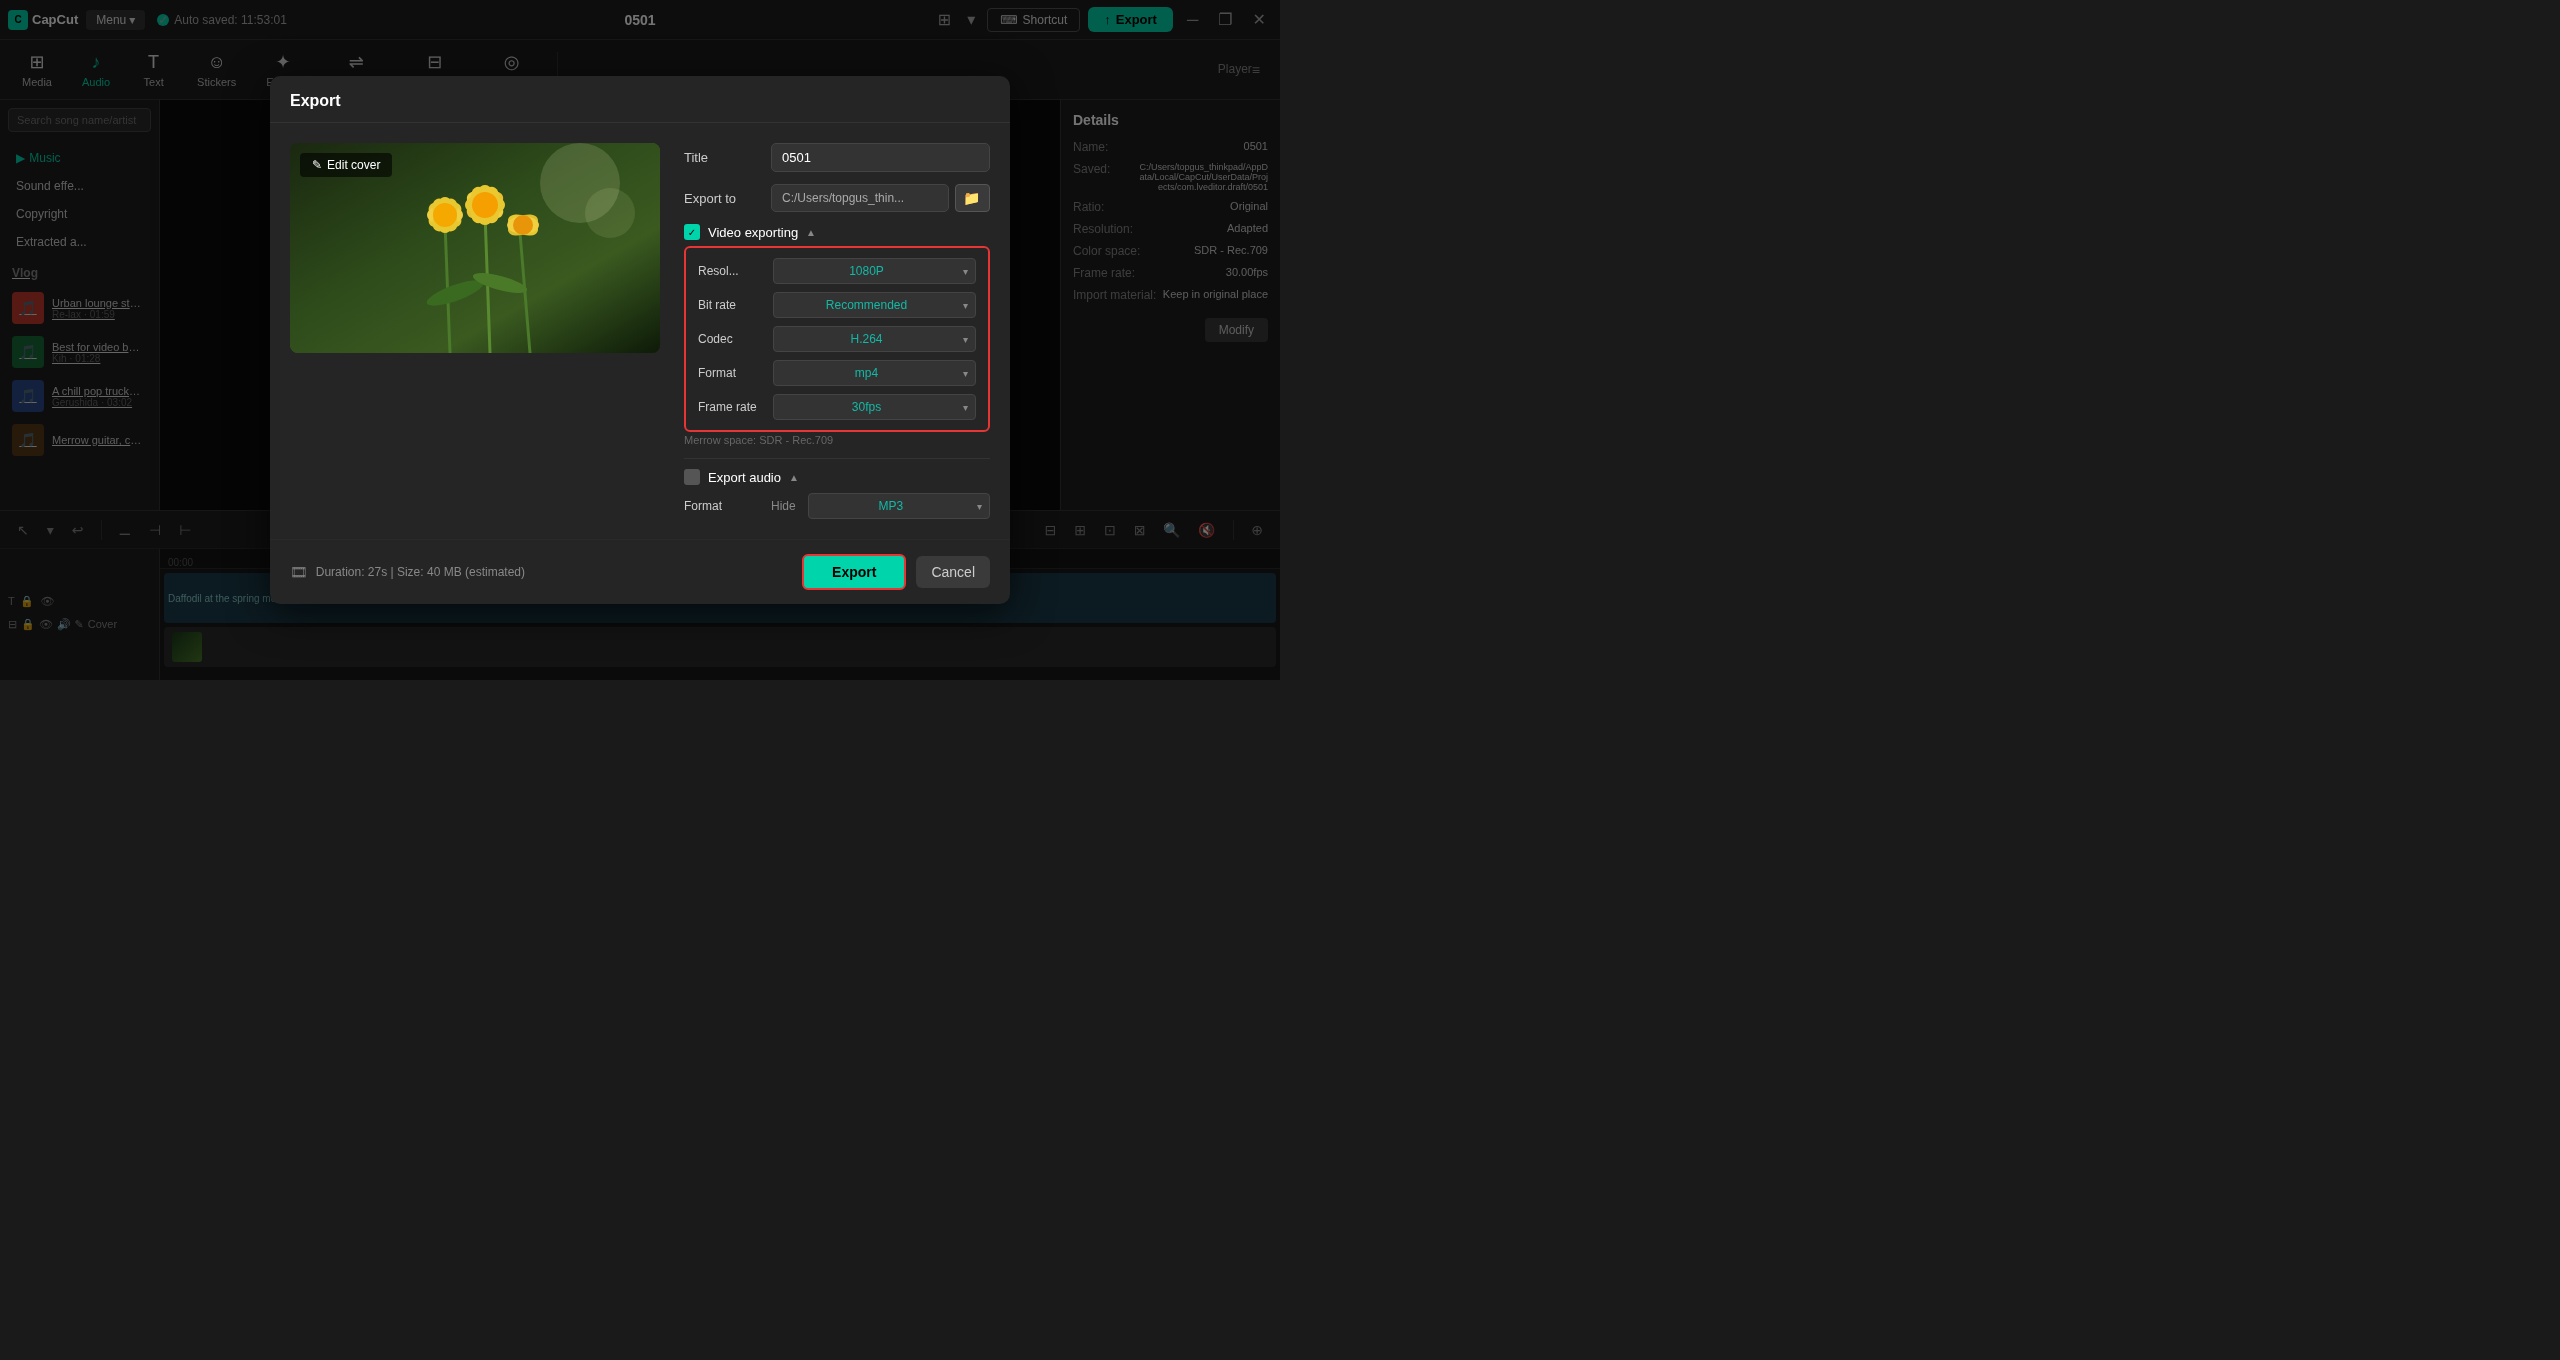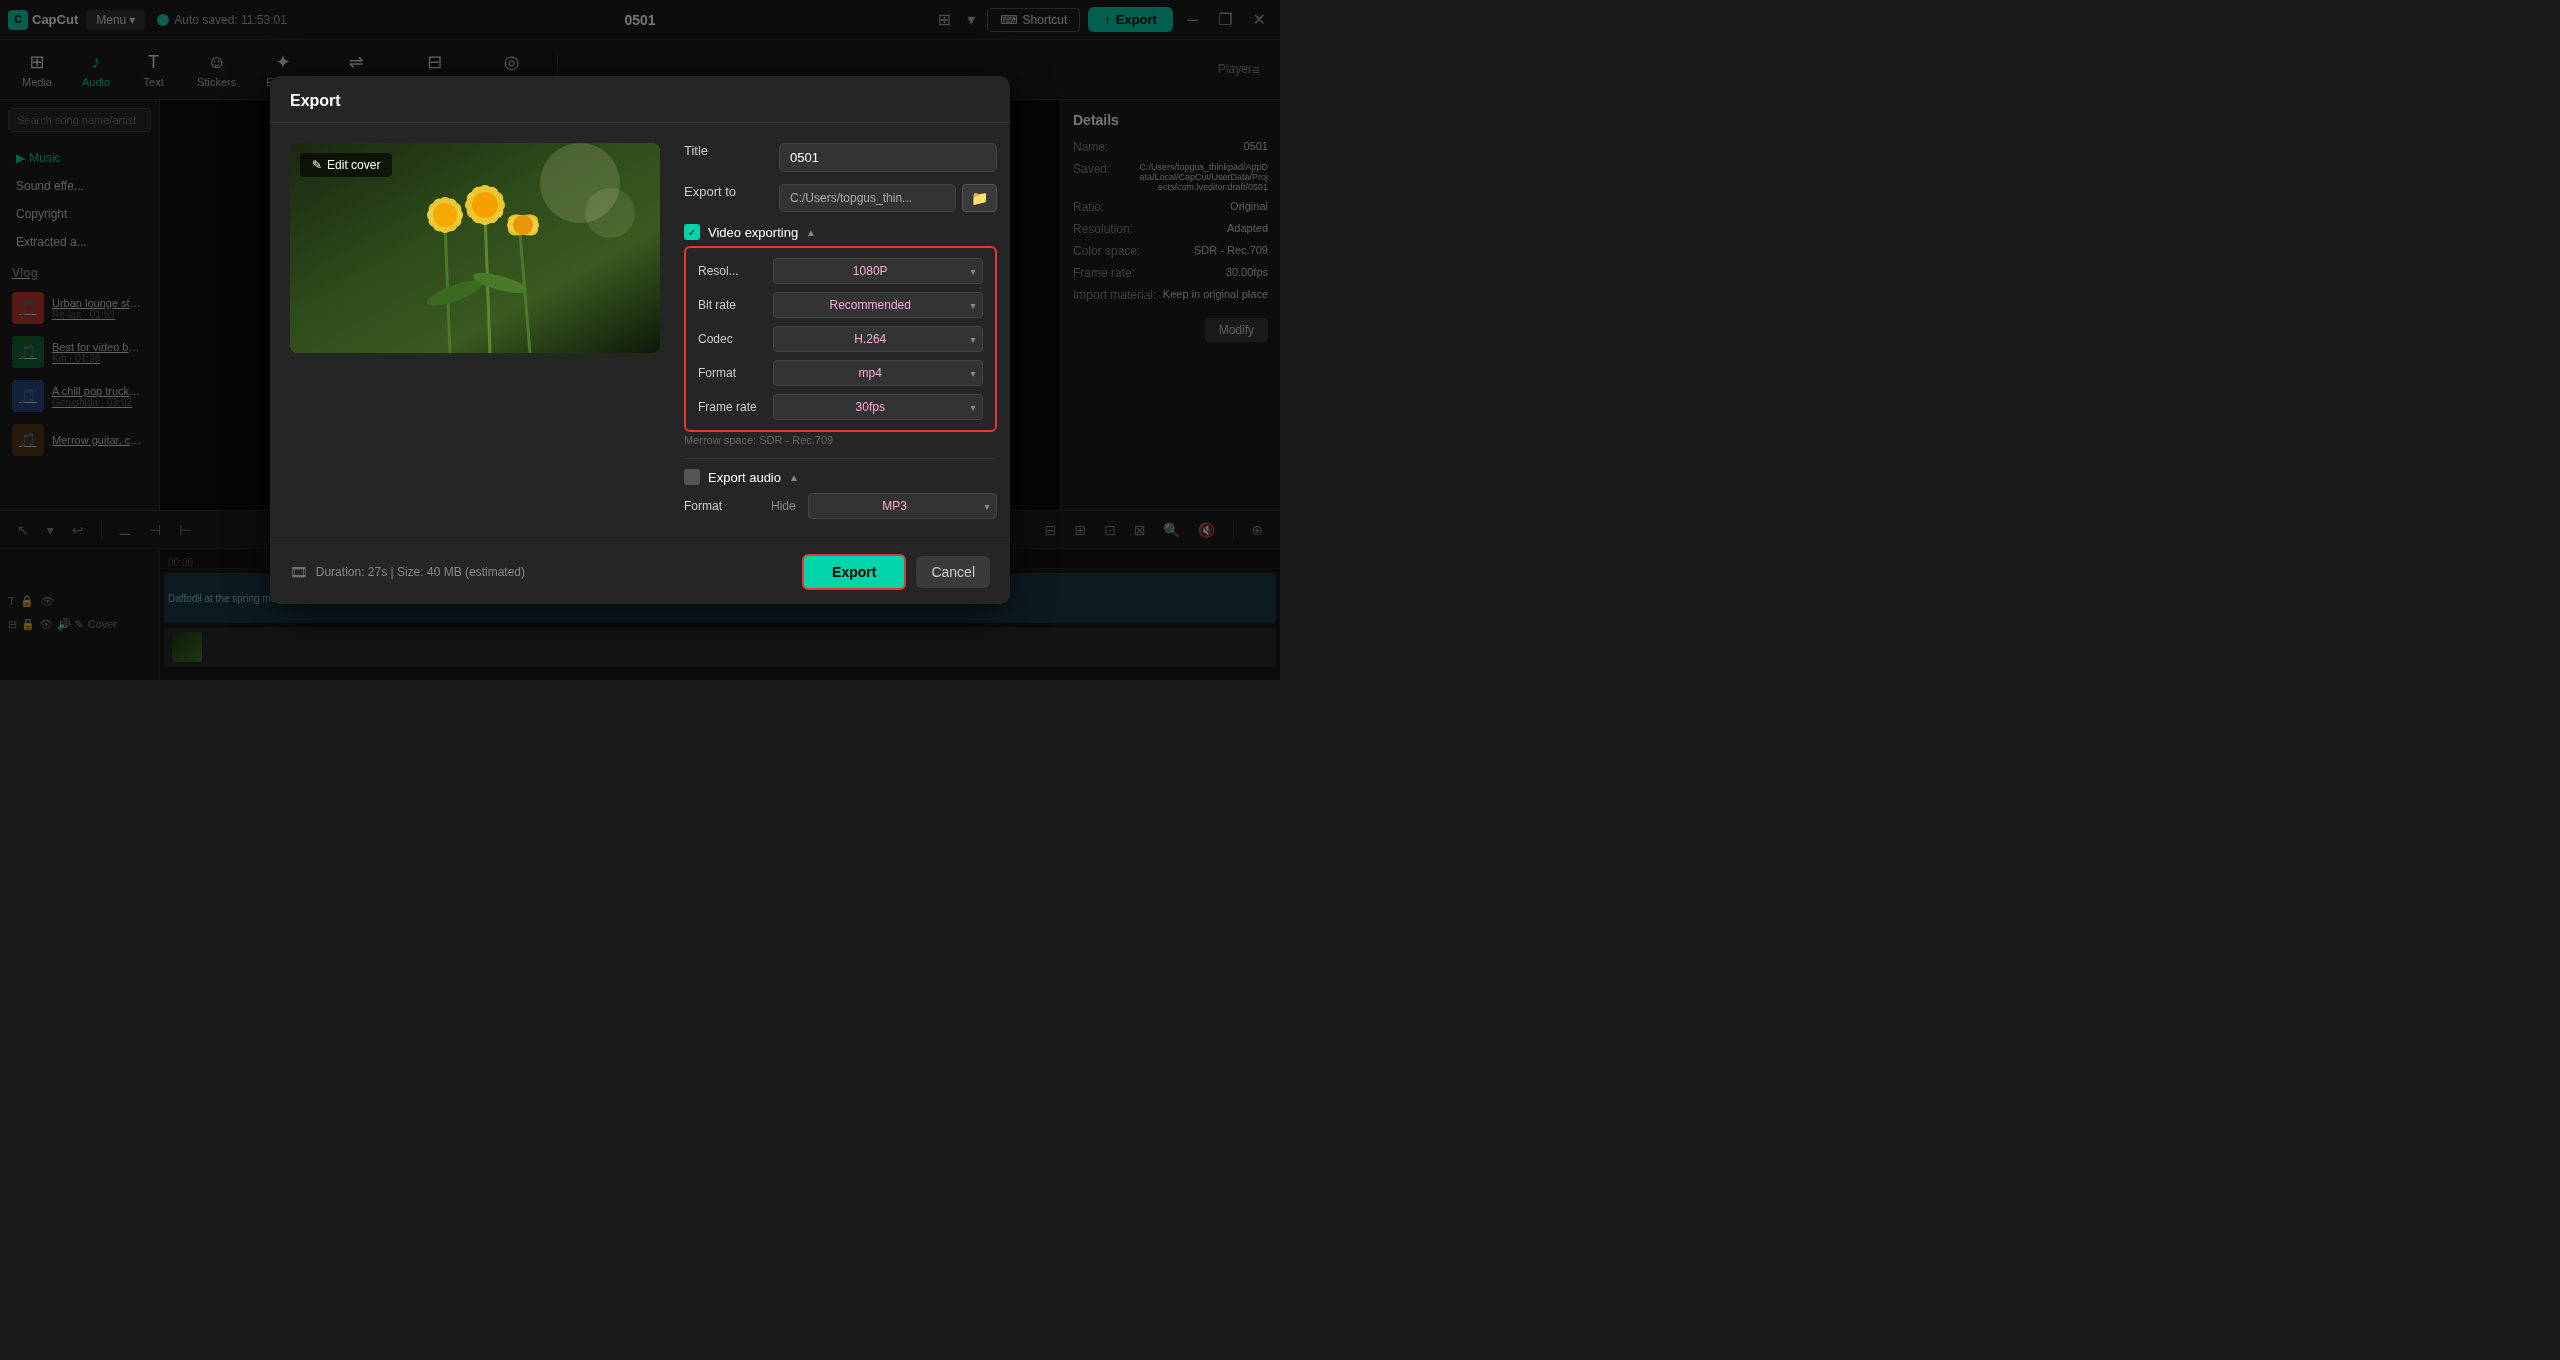--- a/index.html
+++ b/index.html
@@ -392,22 +392,22 @@
       gap: 5px;
     }
     .modal-right {
       flex: 1;
       display: flex;
       flex-direction: column;
       gap: 12px;
     }
     .form-row {
       display: flex;
-      align-items: flex-start;
-      gap: 20px;
+      align-items: center;
+      gap: 12px;
     }
     .form-label {
       width: 75px;
       font-size: 13px;
       color: #ccc;
       flex-shrink: 0;
     }
     .form-input {
       flex: 1;
       background: #333;
@@ -497,21 +497,21 @@
       width: 75px;
     }
     .select-wrapper {
       flex: 1;
       position: relative;
     }
     .select-wrapper select {
       width: 100%;
       background: #333;
       border: 1px solid #444;
-      color: #f9a8d4;
+      color: #14b8a6;
       padding: 5px 24px 5px 8px;
       border-radius: 4px;
       font-size: 12px;
       outline: none;
       cursor: pointer;
       appearance: none;
       -webkit-appearance: none;
       text-align-last: center;
     }
     .select-wrapper::after {

